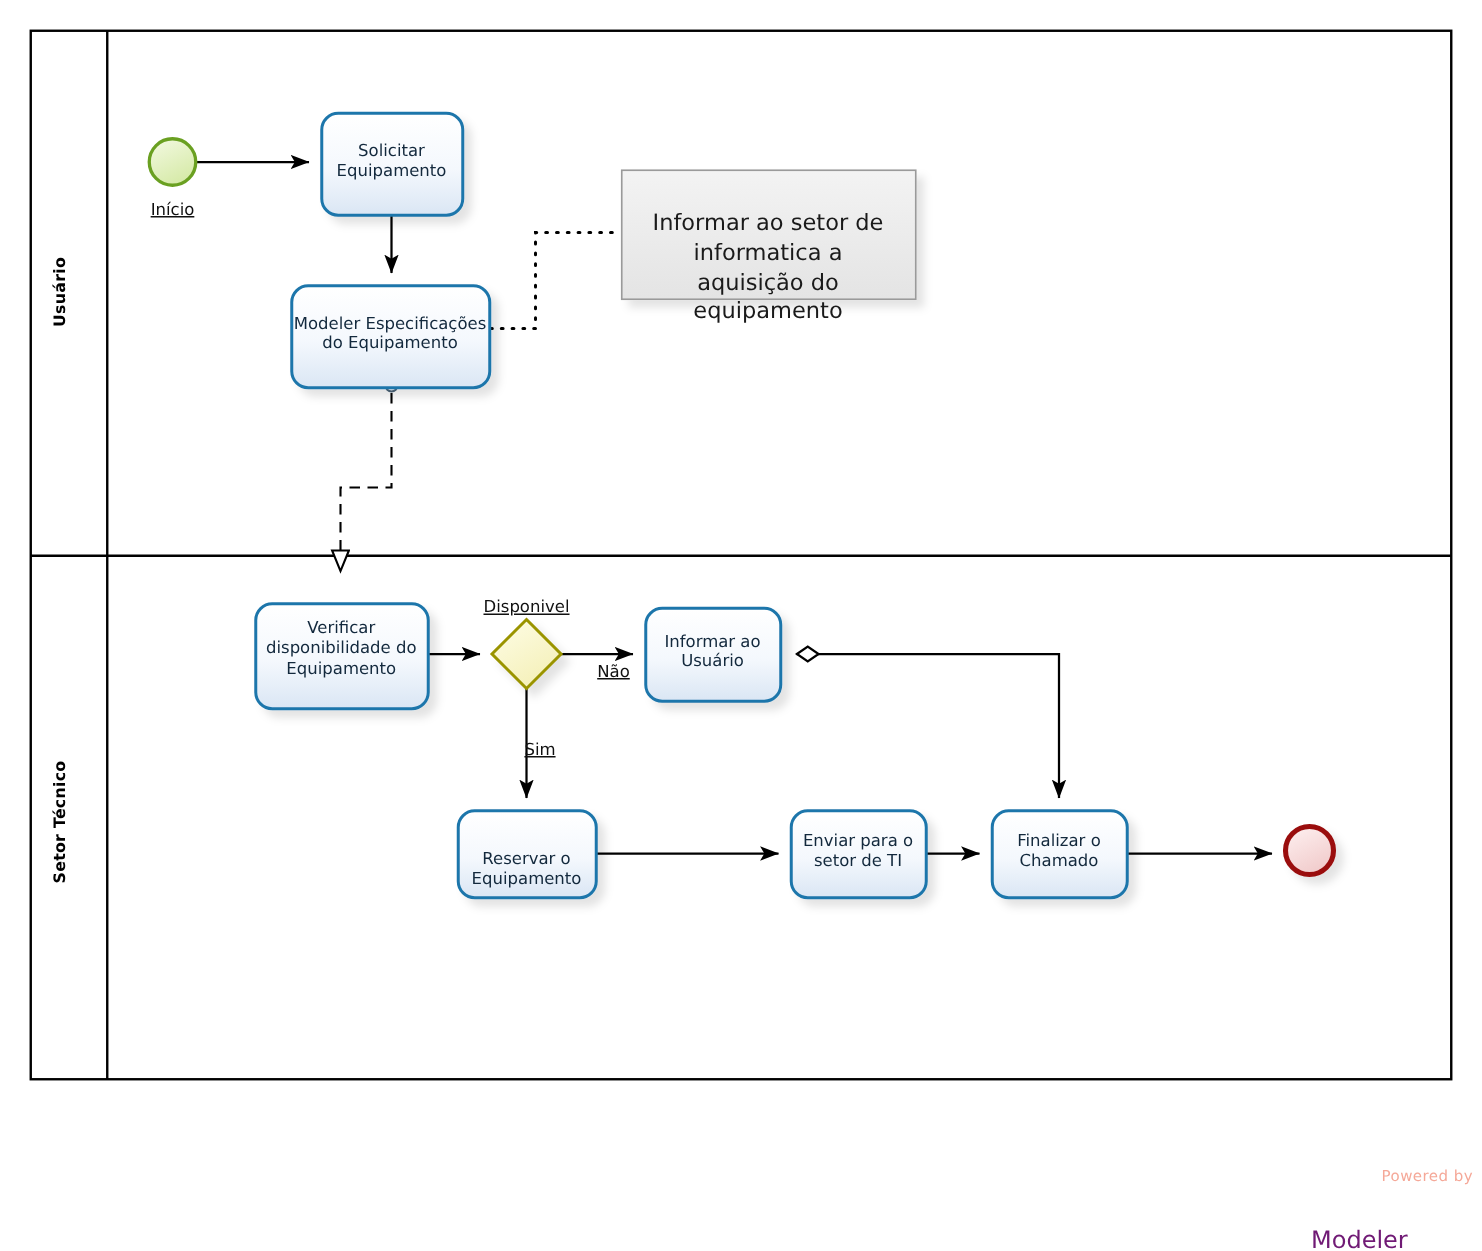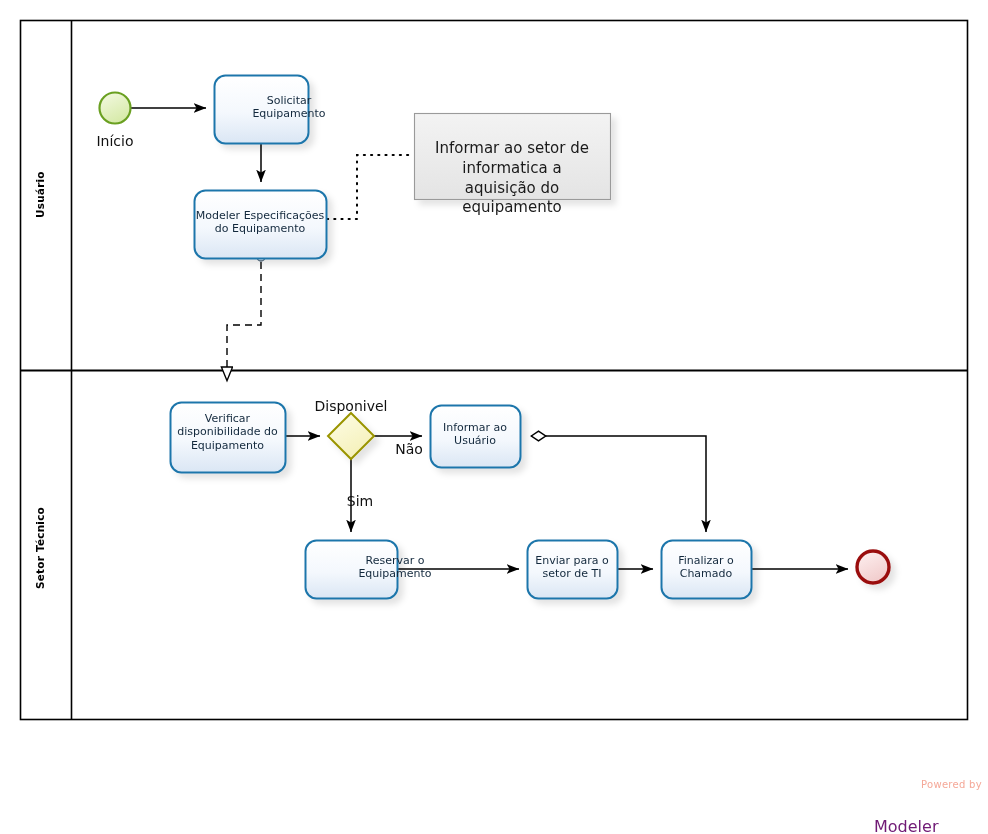--- a/index.html
+++ b/index.html
@@ -9,21 +9,21 @@
     font-family:"DejaVu Sans","Liberation Sans",sans-serif;
     overflow:hidden;
     position:relative;
   }
   #canvas{position:absolute;left:0;top:0;width:988px;height:834px;}
   svg{position:absolute;left:0;top:0;width:988px;height:834px;}
 
   
   .lbl{position:absolute;color:#1a1a1a;line-height:1.22;text-align:center;}
   .task-lbl{font-size:11px;color:#13293d;}
-  .flow-lbl{font-size:14px;color:#111111;}
+  .flow-lbl{font-size:11px;color:#111111;text-decoration:underline;}
   .lane-lbl{
     position:absolute;font-size:10.5px;font-weight:bold;color:#000;
     writing-mode:vertical-rl;transform:rotate(180deg);
     letter-spacing:.2px;text-align:center;
   }
   .anno-lbl{font-size:15px;color:#1a1a1a;line-height:1.32;text-align:center;}
   .logo{position:absolute;left:866px;top:779px;width:118px;height:52px;}
   .logo .pb{position:absolute;right:2px;top:0px;font-size:10px;color:#f5a898;
             font-family:"DejaVu Sans","Liberation Sans",sans-serif;letter-spacing:.3px;margin-left:45px;}
   .logo .big{position:absolute;left:0px;top:9px;font-size:30px;color:#f7a293;
@@ -132,42 +132,42 @@
       <circle cx="115" cy="108" r="15.5" fill="url(#gStart)" stroke="#6aa021" stroke-width="2.2"></circle>
       <circle cx="873" cy="567" r="16" fill="url(#gEnd)" stroke="#9a1111" stroke-width="3.4" filter="url(#shadow)"></circle>
     </g>
   </svg>
 
   <div class="lane-lbl" style="left:34px;top:150px;width:24px;height:90px;">Usuário</div>
   <div class="lane-lbl" style="left:34px;top:498px;width:24px;height:100px;">Setor Técnico</div>
 
   <div class="lbl flow-lbl" style="left:85px;top:133px;width:60px;">Início</div>
 
-  <div class="lbl task-lbl" style="left:214px;top:94px;width:94px;padding-left:28px;">
+  <div class="lbl task-lbl" style="left:214px;top:94px;width:94px;">
     <div>Solicitar</div>
     <div>Equipamento</div>
   </div>
 
   <div class="lbl task-lbl" style="left:194px;top:209px;width:132px;">
     <div>Modeler Especificações</div>
     <div>do Equipamento</div>
   </div>
 
   <div class="lbl task-lbl" style="left:170px;top:412px;width:115px;">
     <div>Verificar</div>
     <div>disponibilidade do</div>
     <div>Equipamento</div>
   </div>
 
   <div class="lbl task-lbl" style="left:430px;top:421px;width:90px;">
     <div>Informar ao</div>
     <div>Usuário</div>
   </div>
 
-  <div class="lbl task-lbl" style="left:305px;top:554px;width:92px;padding-left:44px;">
+  <div class="lbl task-lbl" style="left:305px;top:566px;width:92px;">
     <div>Reservar  o</div>
     <div>Equipamento</div>
   </div>
 
   <div class="lbl task-lbl" style="left:527px;top:554px;width:90px;">
     <div>Enviar para o</div>
     <div>setor de TI</div>
   </div>
 
   <div class="lbl task-lbl" style="left:661px;top:554px;width:90px;">

